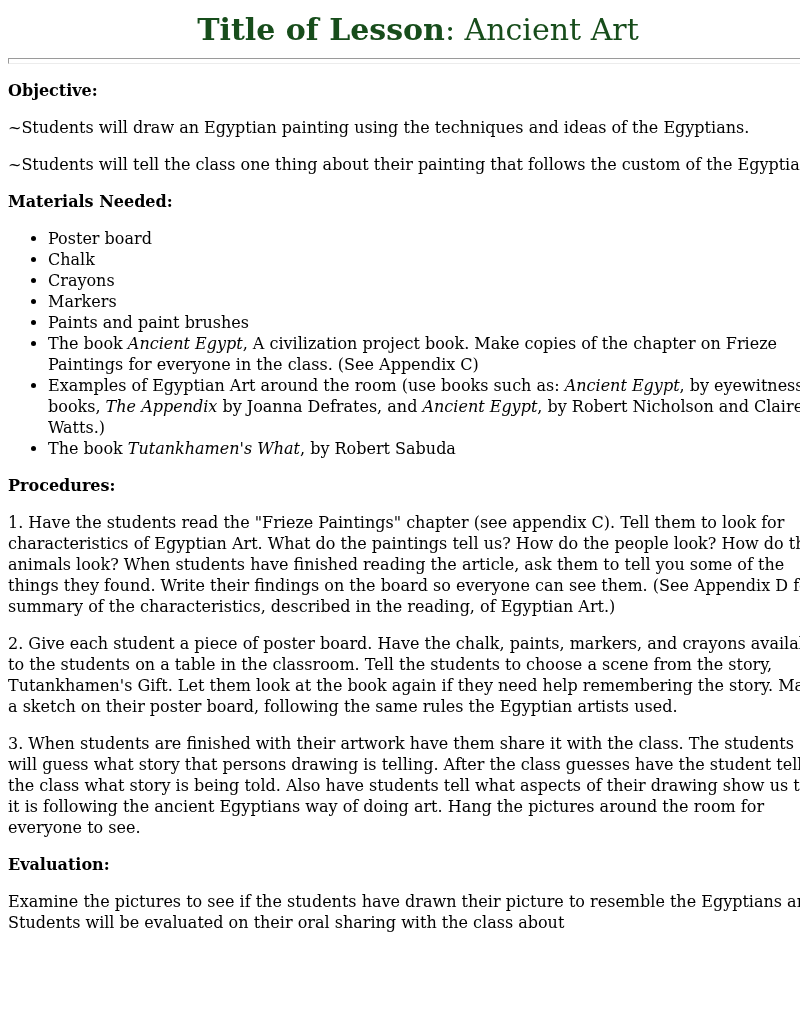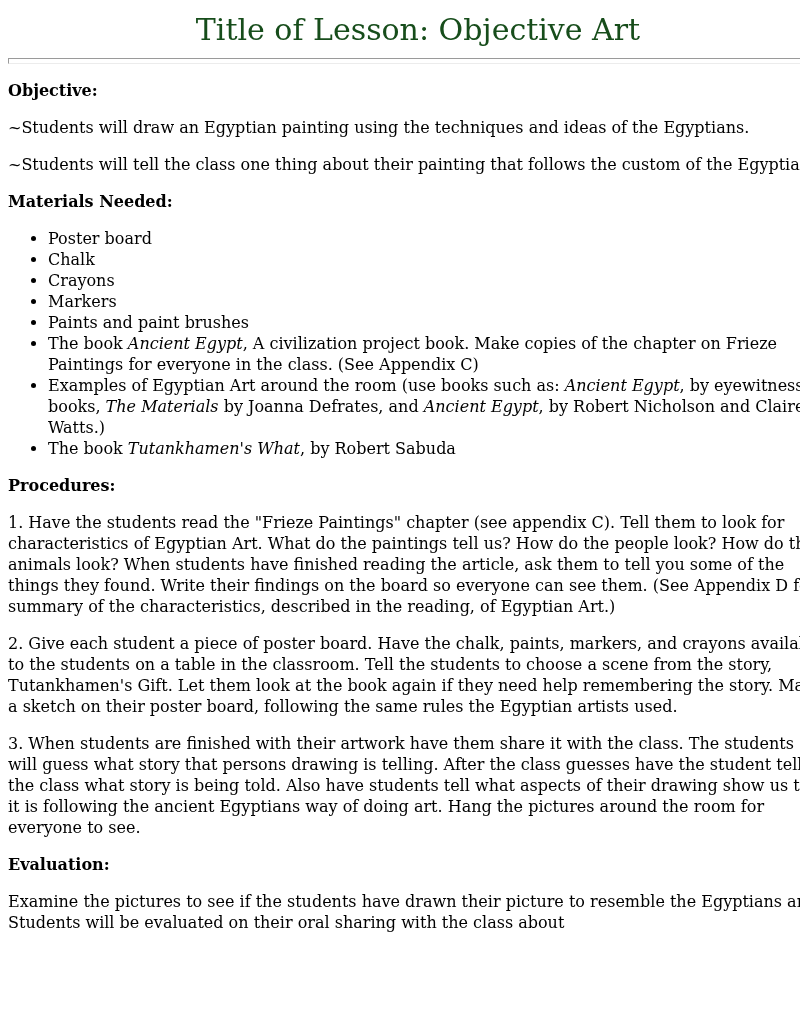--- a/index.html
+++ b/index.html
@@ -22,21 +22,21 @@
     box-sizing: border-box;
   }
   h1.title {
     font-size: 30px;
     line-height: 36px;
     font-weight: normal;
     text-align: center;
     margin: 4px 0 10px 0;
     color: #174d1b;
   }
-  .title-lead { font-weight: normal; }
+  .title-lead { font-weight: bold; }
   hr.divider {
     height: 4px;
     border: 1px solid;
     border-color: #9a9a9a #ececec #ececec #9a9a9a;
     background: #ffffff;
     margin: 6px 0 8px 0;
   }
   p { margin: 16px 0; }
   p.heading { font-weight: bold; }
   ul.materials {
@@ -45,38 +45,38 @@
     list-style-type: disc;
   }
   ul.materials li { margin: 0; padding: 0; }
 </style>
 </head>
 <body>
 
 <div class="page">
 
   <h1 class="title">
-    <span class="title-lead">Title of Lesson</span><span class="title-rest">: Objective Art</span>
+    <span class="title-lead">Title of Lesson</span><span class="title-rest">: Ancient Art</span>
   </h1>
 
   <hr class="divider">
 
   <p class="heading">Objective:</p>
   <p>~Students will draw an Egyptian painting using the techniques and ideas of the Egyptians.</p>
   <p>~Students will tell the class one thing about their painting that follows the custom of the Egyptians.</p>
 
   <p class="heading">Materials Needed:</p>
   <ul class="materials">
     <li>Poster board</li>
     <li>Chalk</li>
     <li>Crayons</li>
     <li>Markers</li>
     <li>Paints and paint brushes</li>
     <li>The book <i>Ancient Egypt</i>, A civilization project book. Make copies of the chapter on Frieze Paintings for everyone in the class. (See Appendix C)</li>
-    <li>Examples of Egyptian Art around the room (use books such as: <i>Ancient Egypt</i>, by eyewitness books, <i>The Materials</i> by Joanna Defrates, and <i>Ancient Egypt</i>, by Robert Nicholson and Claire Watts.)</li>
+    <li>Examples of Egyptian Art around the room (use books such as: <i>Ancient Egypt</i>, by eyewitness books, <i>The Appendix</i> by Joanna Defrates, and <i>Ancient Egypt</i>, by Robert Nicholson and Claire Watts.)</li>
     <li>The book <i>Tutankhamen's What</i>, by Robert Sabuda</li>
   </ul>
 
   <p class="heading">Procedures:</p>
   <p>1. Have the students read the "Frieze Paintings" chapter (see appendix C). Tell them to look for characteristics of Egyptian Art. What do the paintings tell us? How do the people look? How do the animals look? When students have finished reading the article, ask them to tell you some of the things they found. Write their findings on the board so everyone can see them. (See Appendix D for summary of the characteristics, described in the reading, of Egyptian Art.)</p>
   <p>2. Give each student a piece of poster board. Have the chalk, paints, markers, and crayons available to the students on a table in the classroom. Tell the students to choose a scene from the story, Tutankhamen's Gift. Let them look at the book again if they need help remembering the story. Make a sketch on their poster board, following the same rules the Egyptian artists used.</p>
   <p>3. When students are finished with their artwork have them share it with the class. The students will guess what story that persons drawing is telling. After the class guesses have the student tell the class what story is being told. Also have students tell what aspects of their drawing show us that it is following the ancient Egyptians way of doing art. Hang the pictures around the room for everyone to see.</p>
 
   <p class="heading">Evaluation:</p>
   <p>Examine the pictures to see if the students have drawn their picture to resemble the Egyptians art. Students will be evaluated on their oral sharing with the class about</p>

